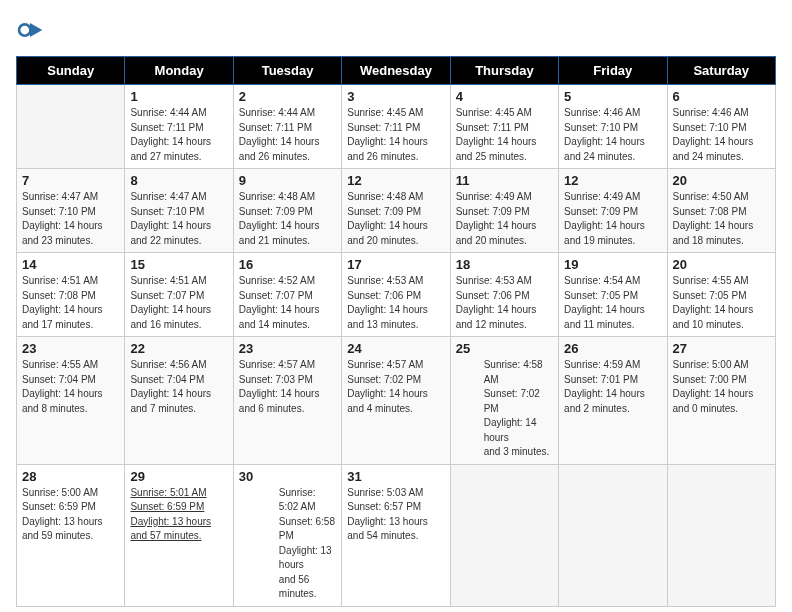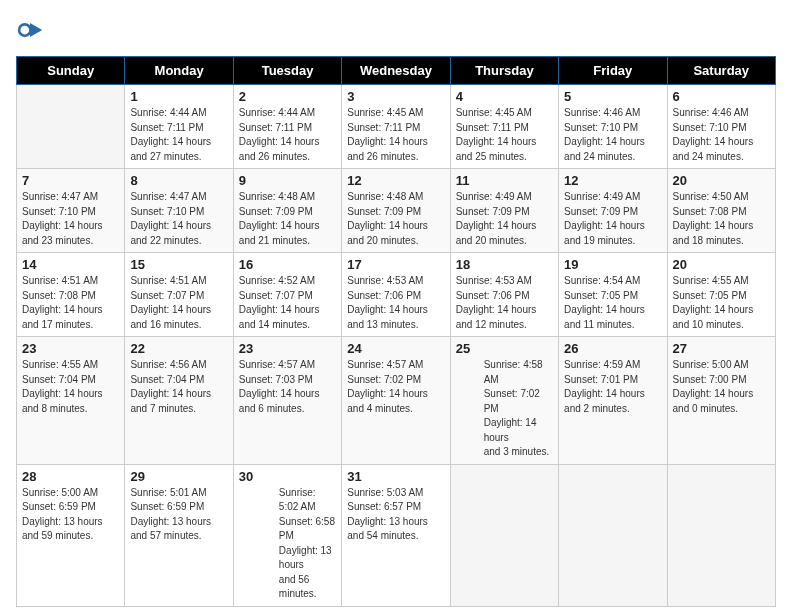--- a/index.html
+++ b/index.html
@@ -328,21 +328,21 @@
       <tr>
         <td>
           <div class="day-number">28</div>
           <div class="day-info" style="white-space: pre-line;">Sunrise: 5:00 AM
 Sunset: 6:59 PM
 Daylight: 13 hours
 and 59 minutes.</div>
         </td>
         <td>
           <div class="day-number">29</div>
-          <div class="day-info" style="white-space: pre-line;">Sunrise: 5:01 AM
+          <div class="day-info" style="white-space: pre-line; text-decoration: underline;">Sunrise: 5:01 AM
 Sunset: 6:59 PM
 Daylight: 13 hours
 and 57 minutes.</div>
         </td>
         <td>
           <div class="day-number">30</div>
           <div class="day-info" style="white-space: pre-line; margin-left: 40px;">Sunrise: 5:02 AM
 Sunset: 6:58 PM
 Daylight: 13 hours
 and 56 minutes.</div>

